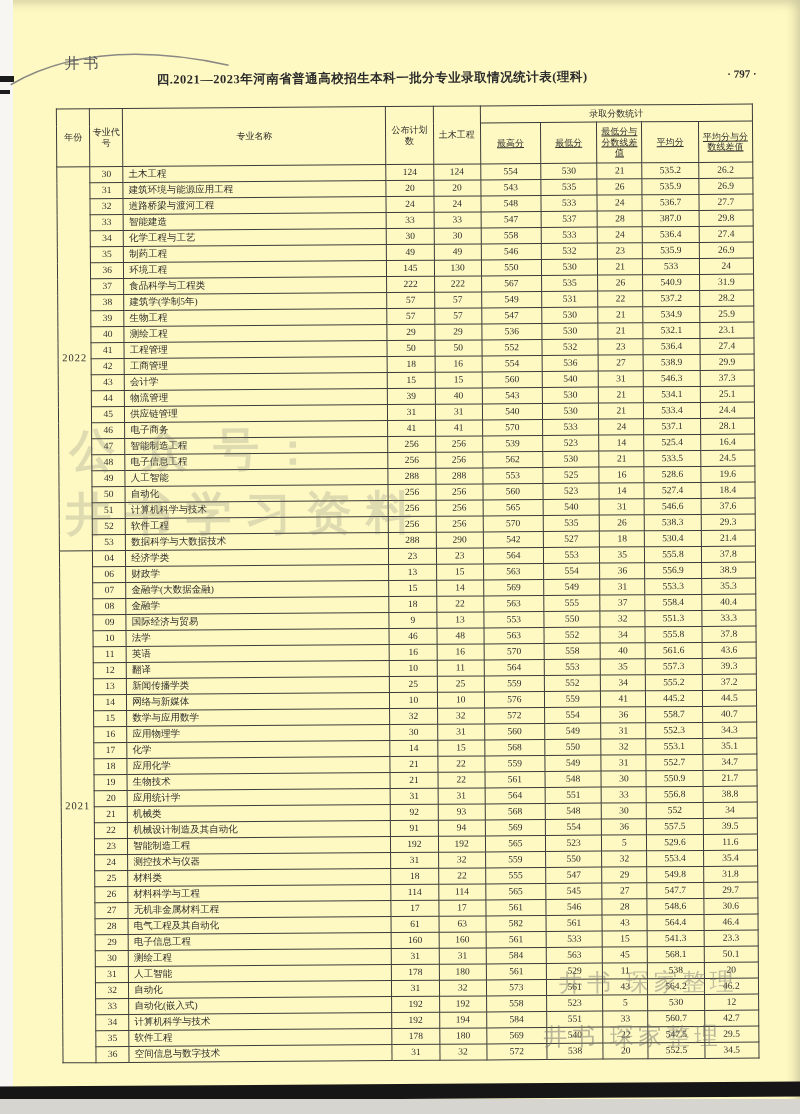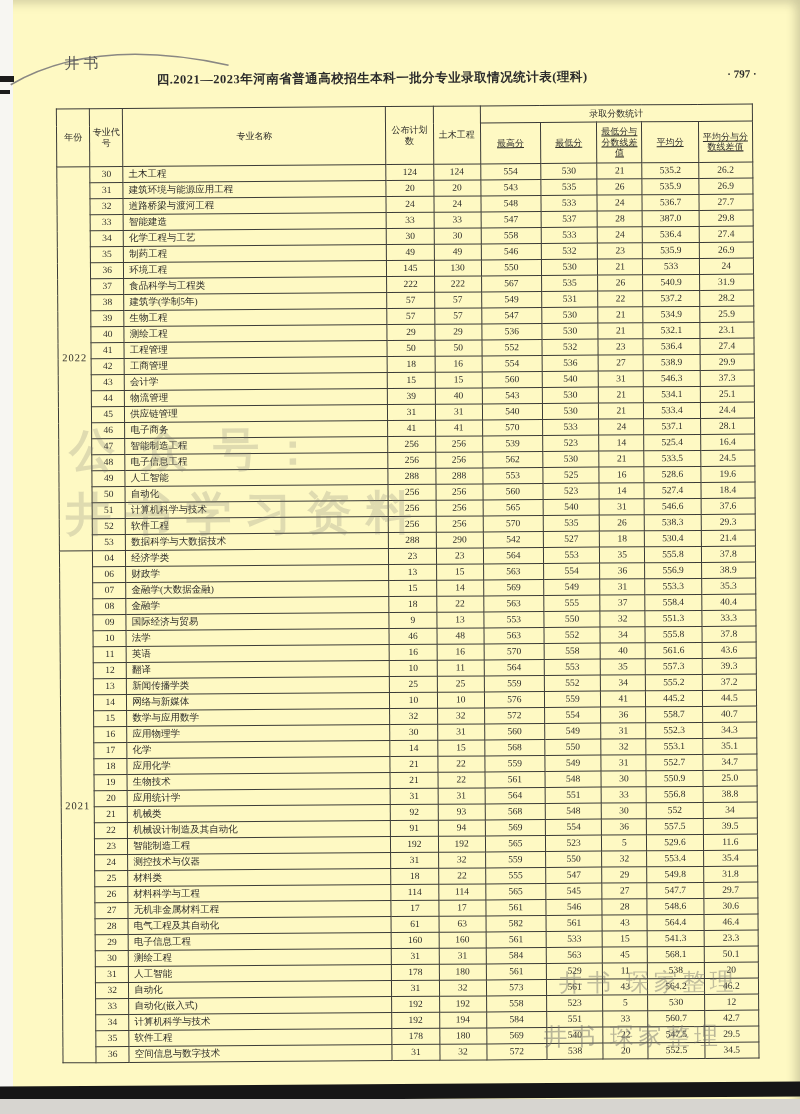--- a/index.html
+++ b/index.html
@@ -535,21 +535,21 @@
           </tr>
           <tr>
             <td>19</td>
             <td class="major">生物技术</td>
             <td>21</td>
             <td>22</td>
             <td>561</td>
             <td>548</td>
             <td>30</td>
             <td>550.9</td>
-            <td>25.0</td>
+            <td>21.7</td>
           </tr>
           <tr>
             <td>20</td>
             <td class="major">应用统计学</td>
             <td>31</td>
             <td>31</td>
             <td>564</td>
             <td>551</td>
             <td>33</td>
             <td>556.8</td>

